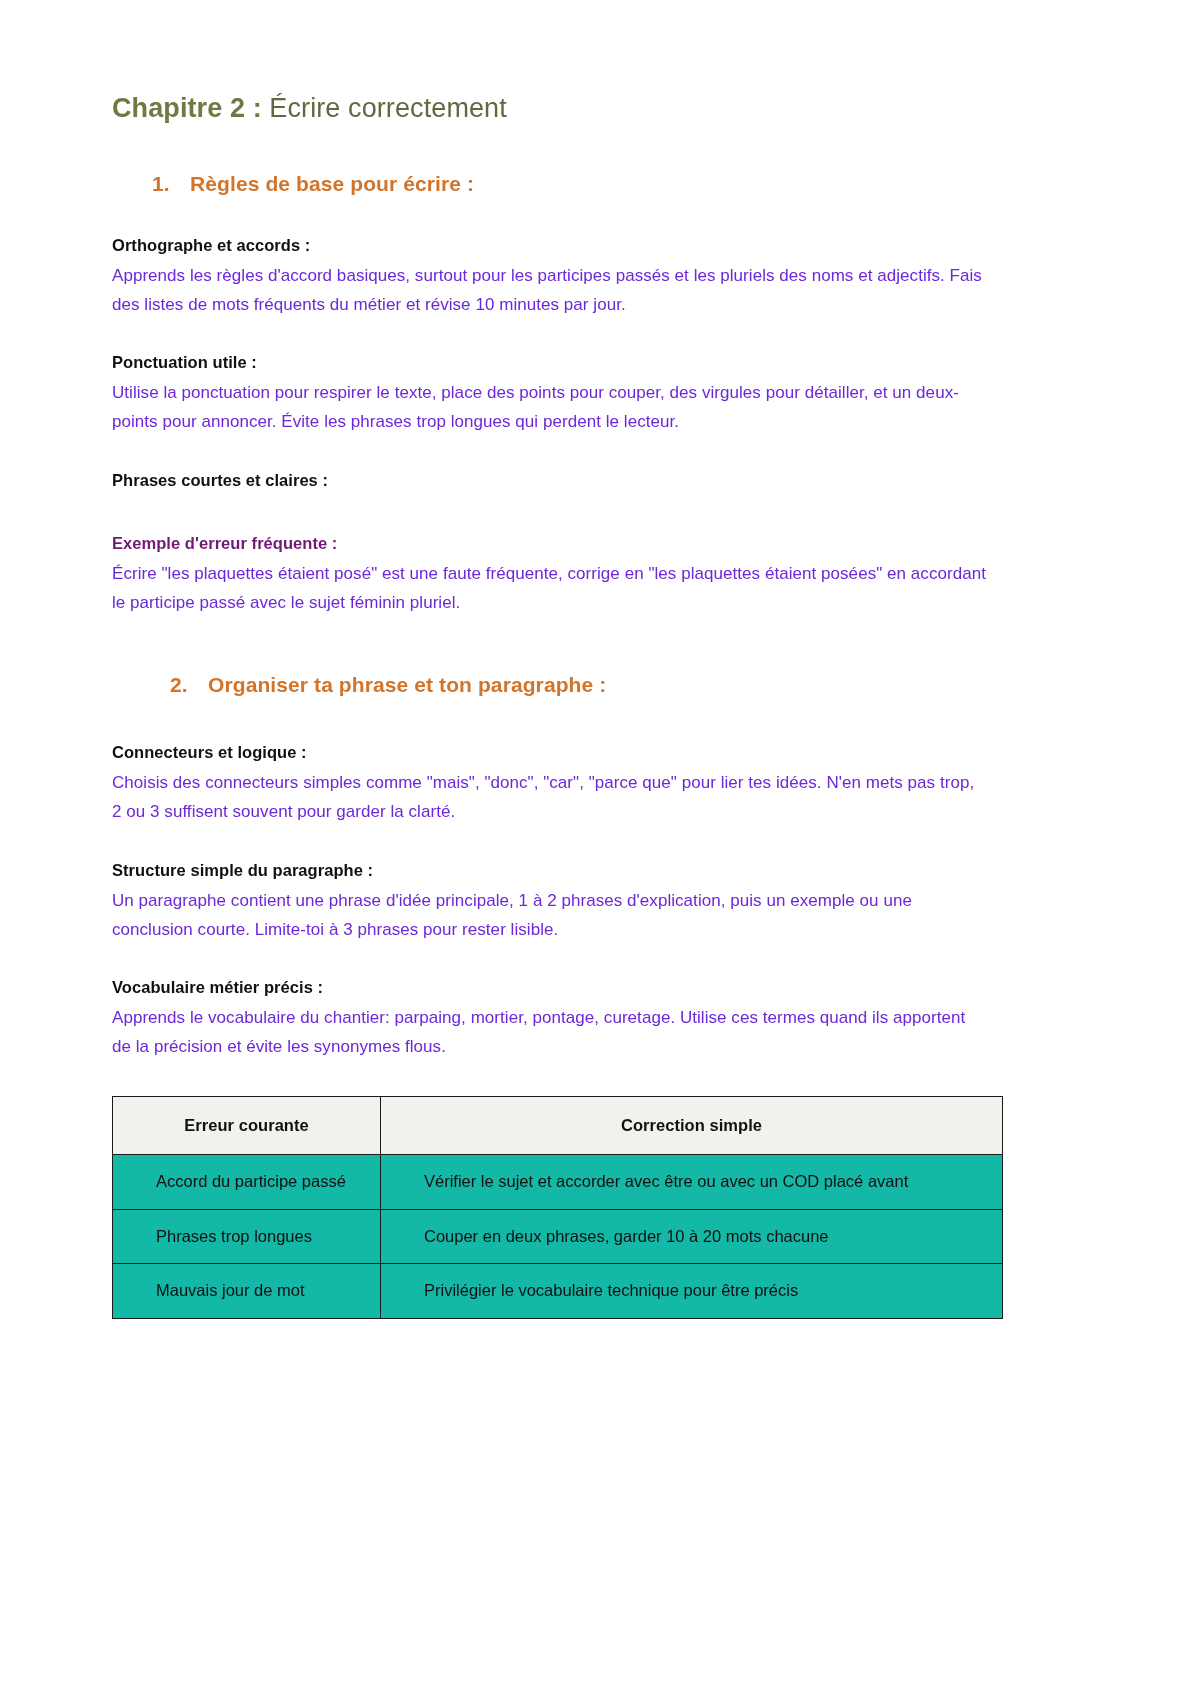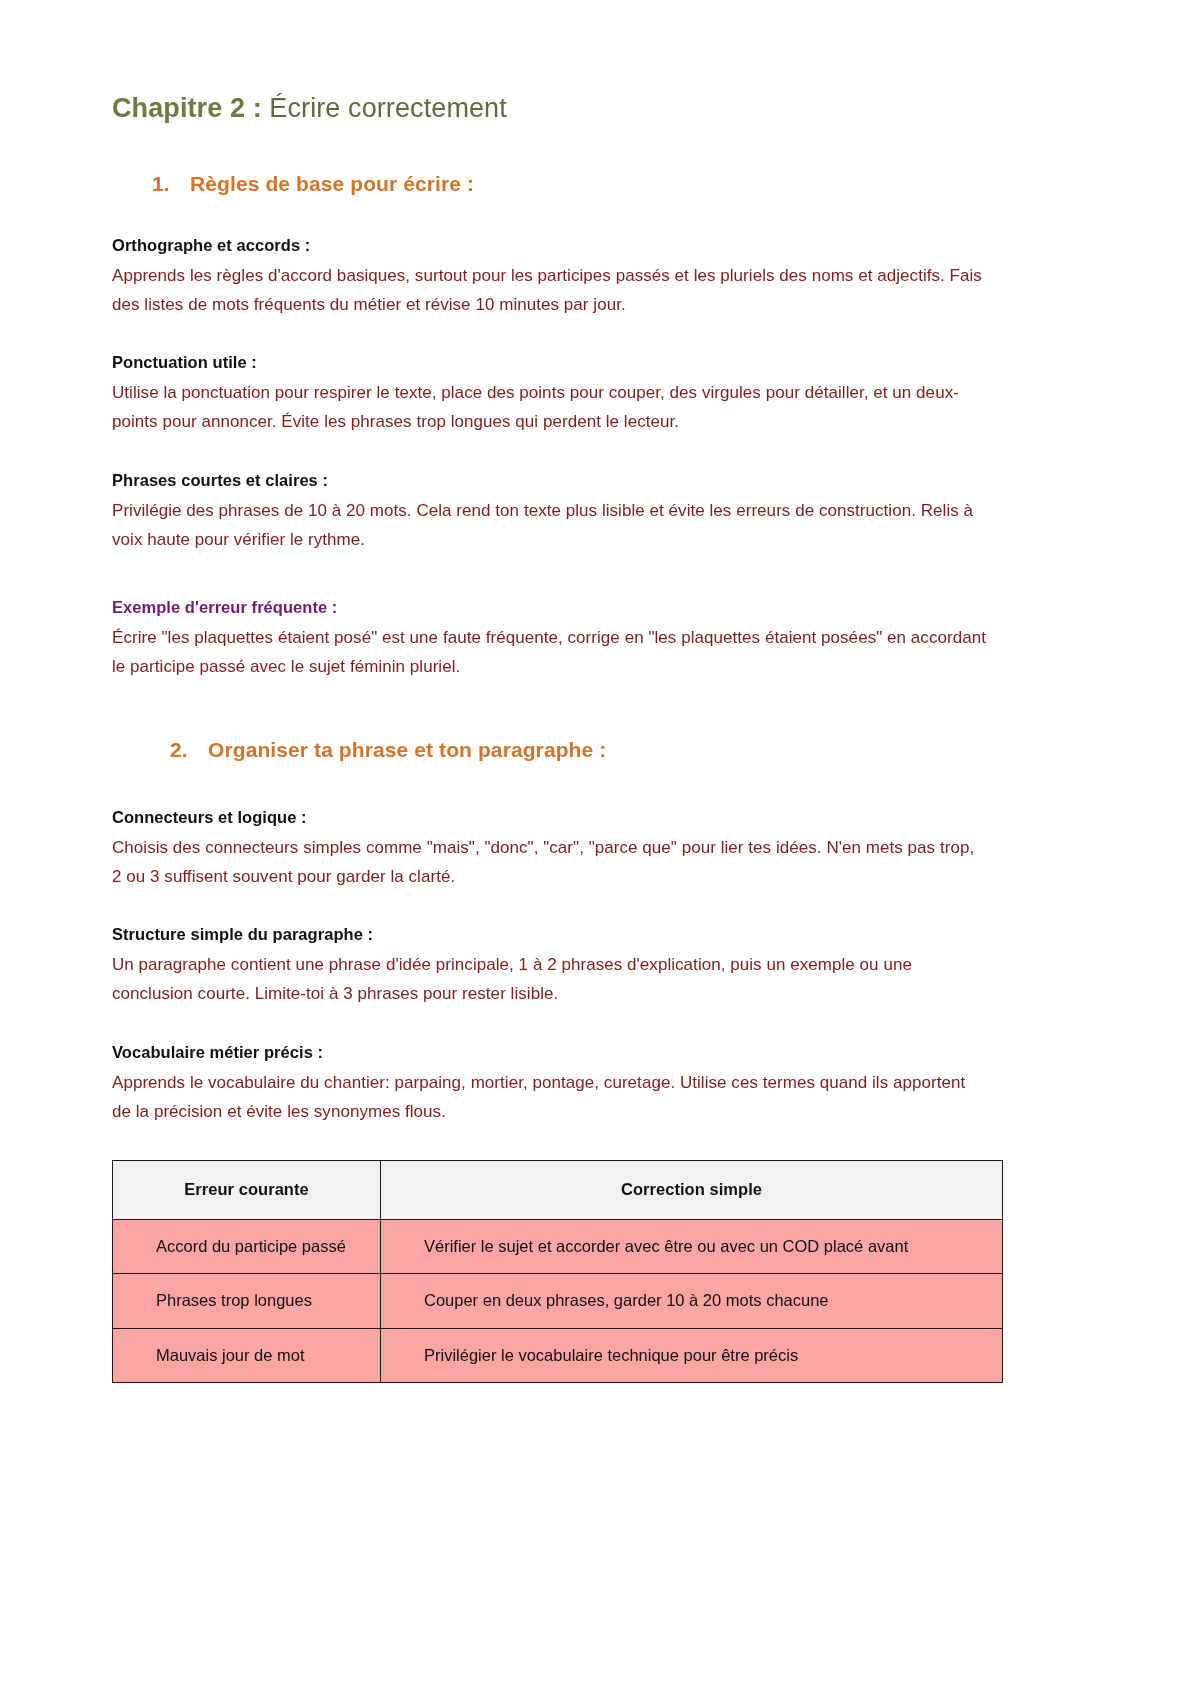--- a/index.html
+++ b/index.html
@@ -69,21 +69,21 @@
     color: #111111;
     margin: 0 0 6px 0;
     letter-spacing: 0.05px;
   }
   .block-title.green {
     color: #701a75;
   }
   .block-body {
     font-size: 17px;
     line-height: 1.72;
-    color: #7f1d1d;
+    color: #6d28d9;
     margin: 0;
     max-width: 900px;
     letter-spacing: 0.05px;
   }
 
   .block-example {
     margin-top: 44px;
     margin-bottom: 0;
   }
 
@@ -105,21 +105,21 @@
   }
   table.errors-table thead th {
     background: #f1f1ee;
     font-weight: 700;
     text-align: center;
     padding-top: 16px;
     padding-bottom: 16px;
     letter-spacing: 0.05px;
   }
   table.errors-table tbody td {
-    background: #fca5a5;
+    background: #14b8a6;
     font-weight: 400;
     text-align: left;
     padding-left: 43px;
   }
   table.errors-table col.c1 { width: 268px; }
   table.errors-table col.c2 { width: 622px; }
 </style>
 </head>
 <body>
 
@@ -139,21 +139,20 @@
     <p class="block-body">Apprends les règles d'accord basiques, surtout pour les participes passés et les pluriels des noms et adjectifs. Fais des listes de mots fréquents du métier et révise 10 minutes par jour.</p>
   </div>
 
   <div class="block">
     <div class="block-title">Ponctuation utile :</div>
     <p class="block-body">Utilise la ponctuation pour respirer le texte, place des points pour couper, des virgules pour détailler, et un deux-points pour annoncer. Évite les phrases trop longues qui perdent le lecteur.</p>
   </div>
 
   <div class="block">
     <div class="block-title">Phrases courtes et claires :</div>
-    <p class="block-body">Privilégie des phrases de 10 à 20 mots. Cela rend ton texte plus lisible et évite les erreurs de construction. Relis à voix haute pour vérifier le rythme.</p>
   </div>
 
   <div class="block block-example">
     <div class="block-title green">Exemple d'erreur fréquente :</div>
     <p class="block-body">Écrire "les plaquettes étaient posé" est une faute fréquente, corrige en "les plaquettes étaient posées" en accordant le participe passé avec le sujet féminin pluriel.</p>
   </div>
 
   <h2 class="section-heading section-heading-2">
     <span class="num">2.</span>
     <span>Organiser ta phrase et ton paragraphe :</span>

